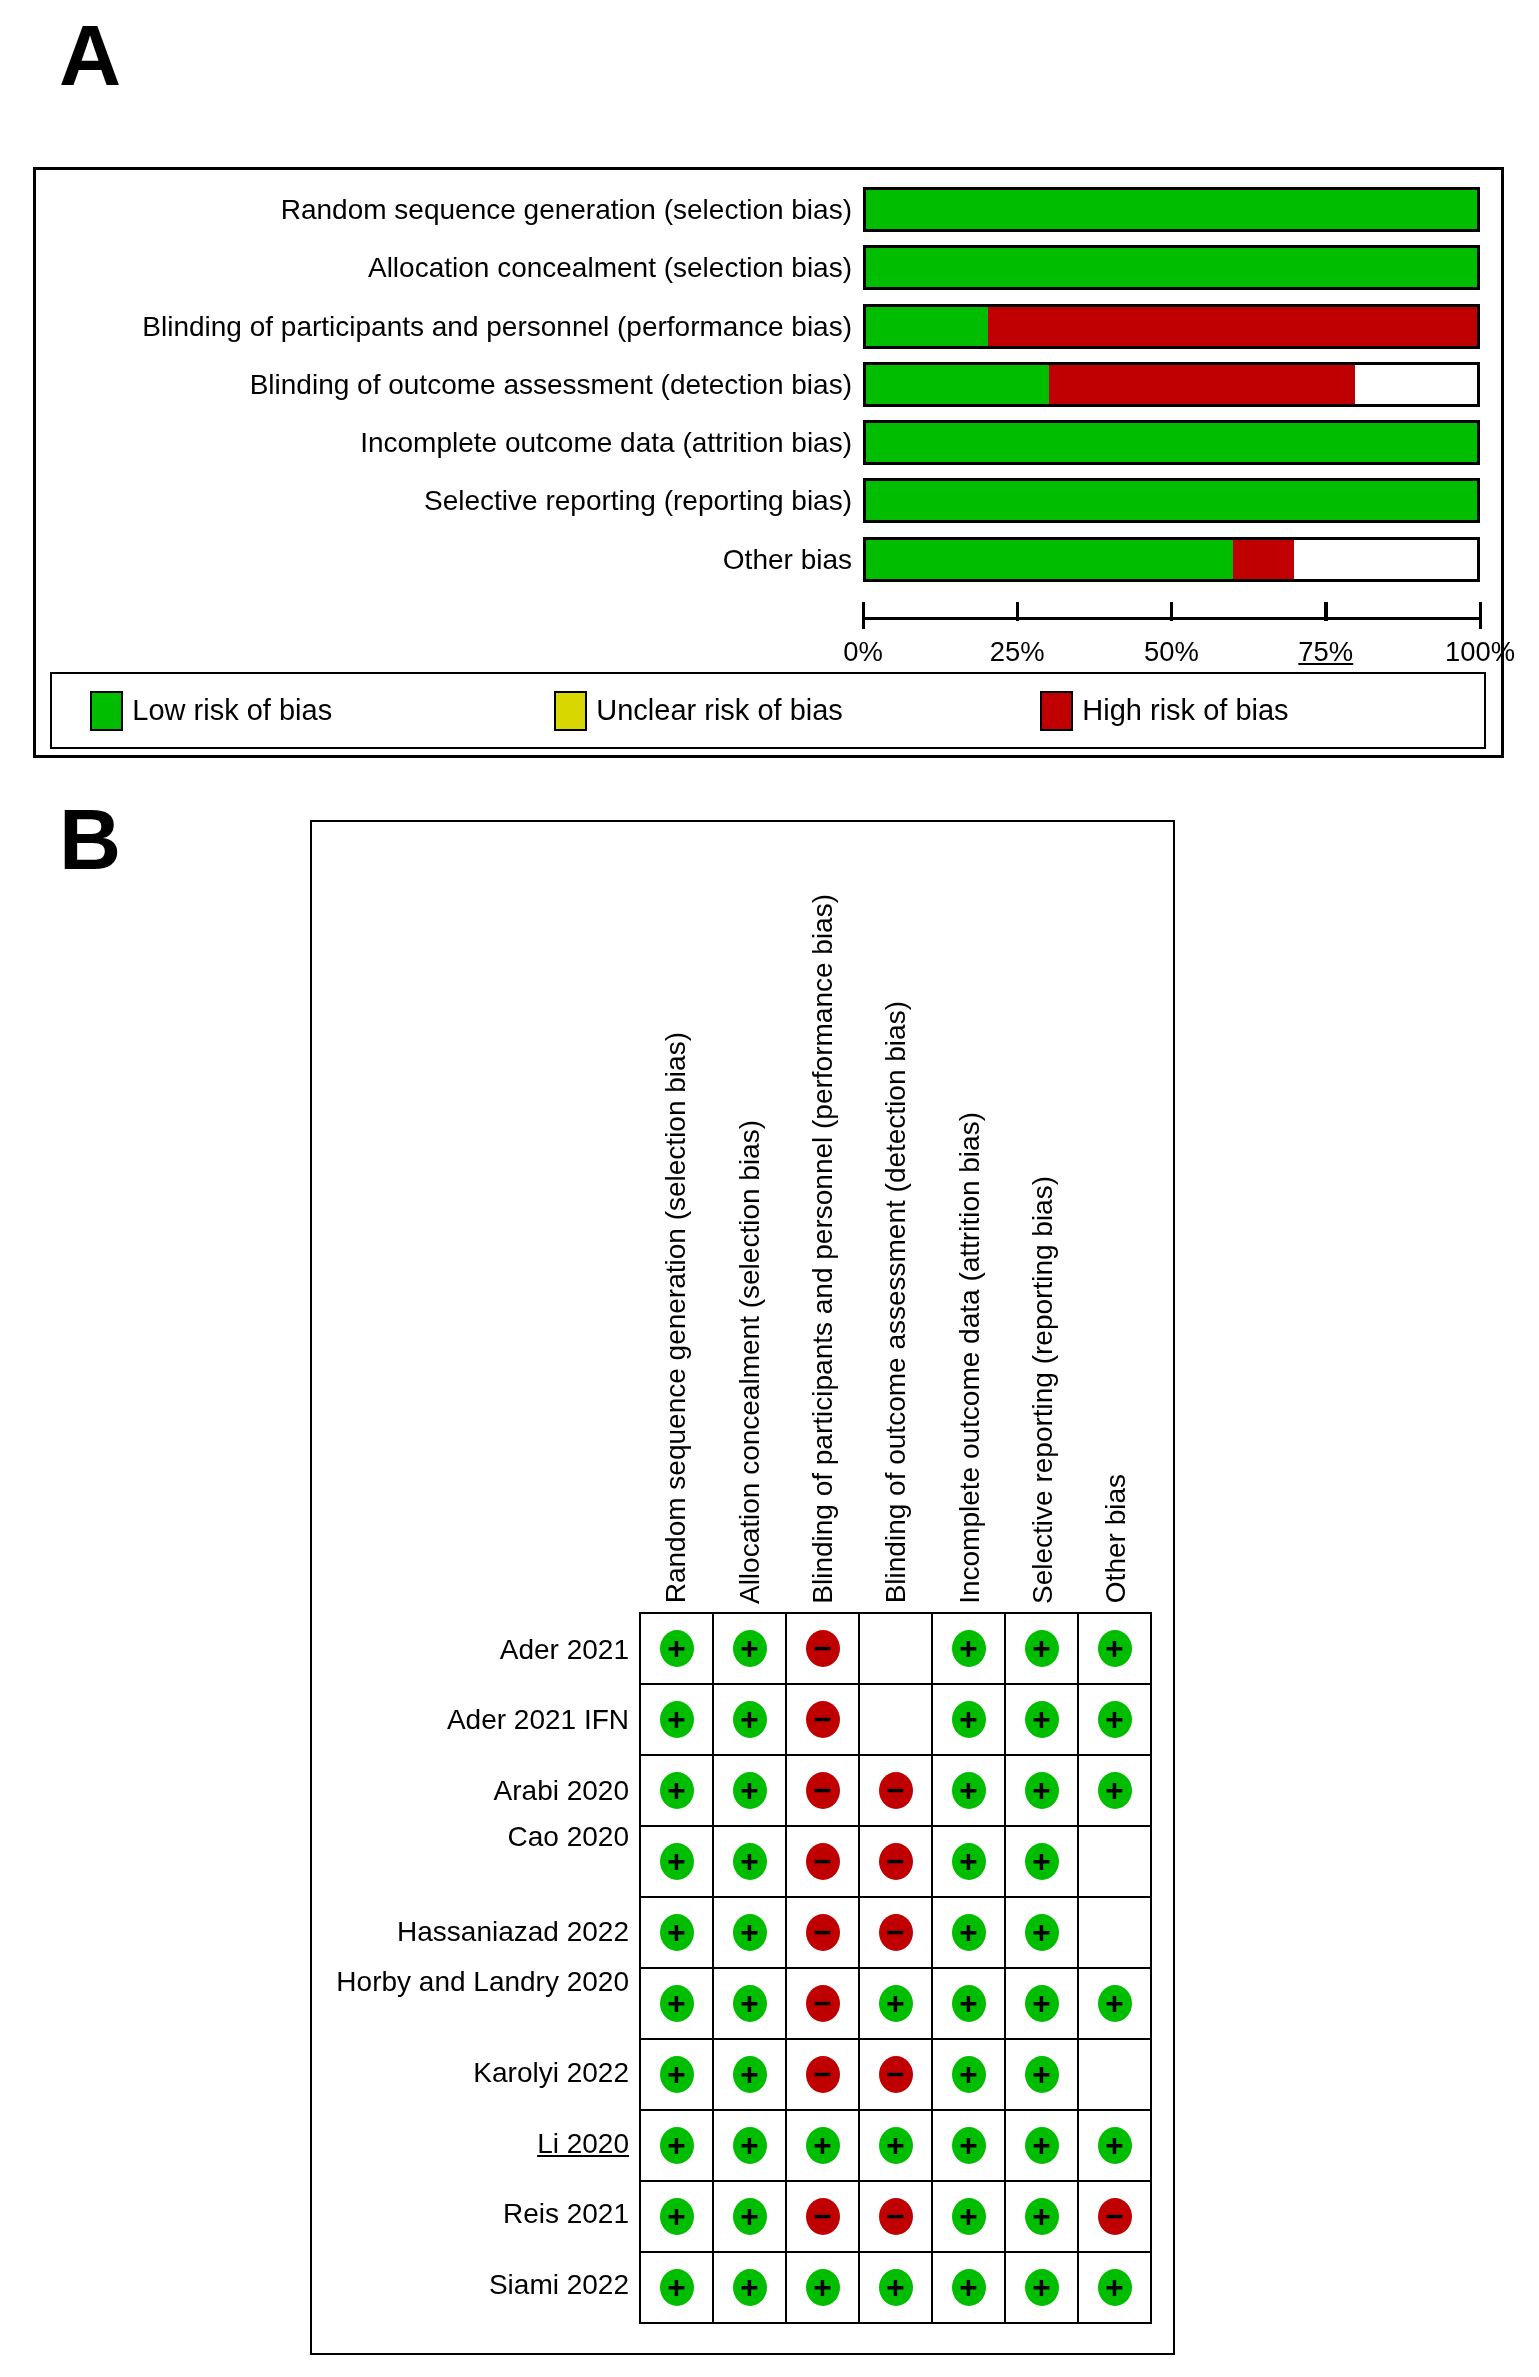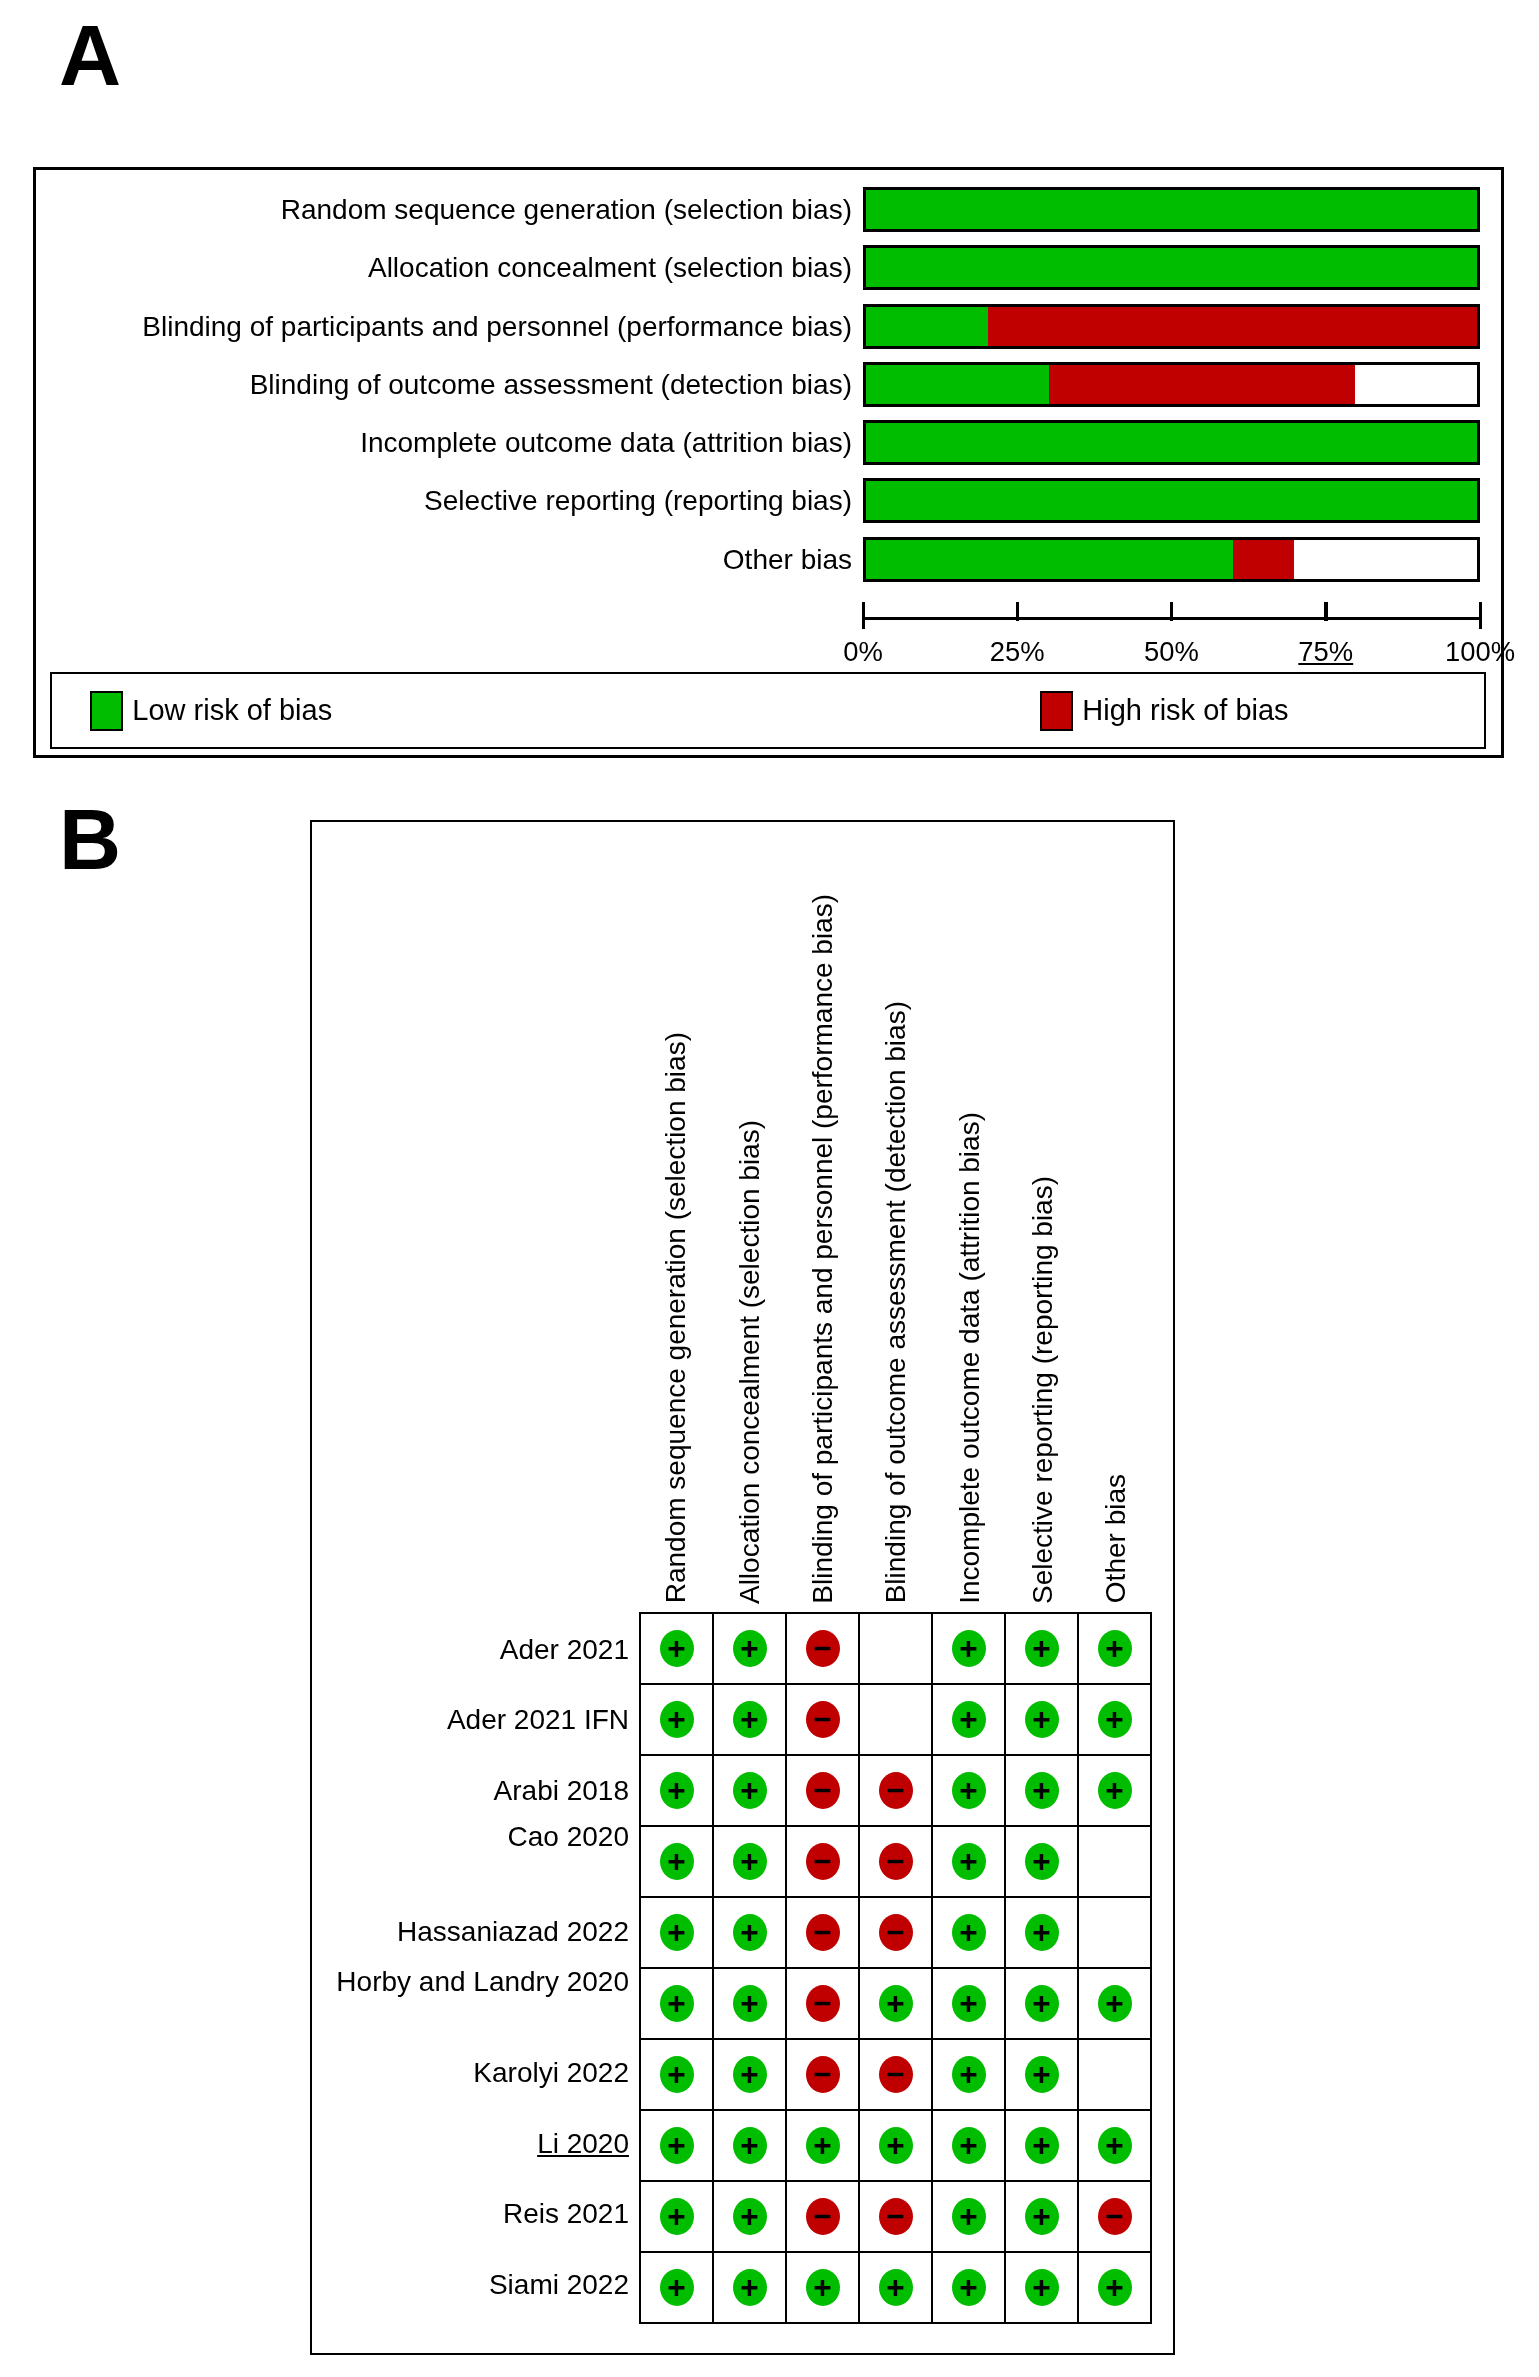--- a/index.html
+++ b/index.html
@@ -145,20 +145,24 @@
         <div class="tick" style="left: calc(75% - 1.4px); top: 0px; height: 18.5px;"></div>
         <div class="tick-label" style="left: 75%; text-decoration: underline;">75%</div>
         <div class="tick" style="left: calc(100% - 1.4px); top: 0px; height: 27.4px;"></div>
         <div class="tick-label" style="left: 100%;">100%</div>
       </div>
     <div id="legend">
         <div class="legend-item" style="left: 38px;">
           <div class="legend-swatch" style="background: rgb(0, 189, 0);"></div>
           <div class="legend-label">Low risk of bias</div>
         </div>
+        <div class="legend-item" style="left: 502px;">
+          <div class="legend-swatch" style="background: rgb(216, 216, 0);"></div>
+          <div class="legend-label">Unclear risk of bias</div>
+        </div>
         <div class="legend-item" style="left: 988px;">
           <div class="legend-swatch" style="background: rgb(192, 0, 0);"></div>
           <div class="legend-label">High risk of bias</div>
         </div>
       </div>
   </div>
 
   <div id="letterB" class="panel-letter">B</div>
 
   <div id="panelB">
@@ -181,21 +185,21 @@
         <div class="colhead" style="left: 695px;">
           <span>Selective reporting (reporting bias)</span>
         </div>
         <div class="colhead" style="left: 768px;">
           <span>Other bias</span>
         </div>
       </div>
     <div id="row-labels">
         <div class="rowlabel" style="top: 792px;">Ader 2021</div>
         <div class="rowlabel" style="top: 862px;">Ader 2021 IFN</div>
-        <div class="rowlabel" style="top: 933px;">Arabi 2018</div>
+        <div class="rowlabel" style="top: 933px;">Arabi 2020</div>
         <div class="rowlabel" style="top: 979px;">Cao 2020</div>
         <div class="rowlabel" style="top: 1074px;">Hassaniazad 2022</div>
         <div class="rowlabel" style="top: 1124px;">Horby and Landry 2020</div>
         <div class="rowlabel" style="top: 1215px;">Karolyi 2022</div>
         <div class="rowlabel" style="top: 1286px; text-decoration: underline;">Li 2020</div>
         <div class="rowlabel" style="top: 1356px;">Reis 2021</div>
         <div class="rowlabel" style="top: 1427px;">Siami 2022</div>
       </div>
     <div id="grid">
         <div class="cell">

